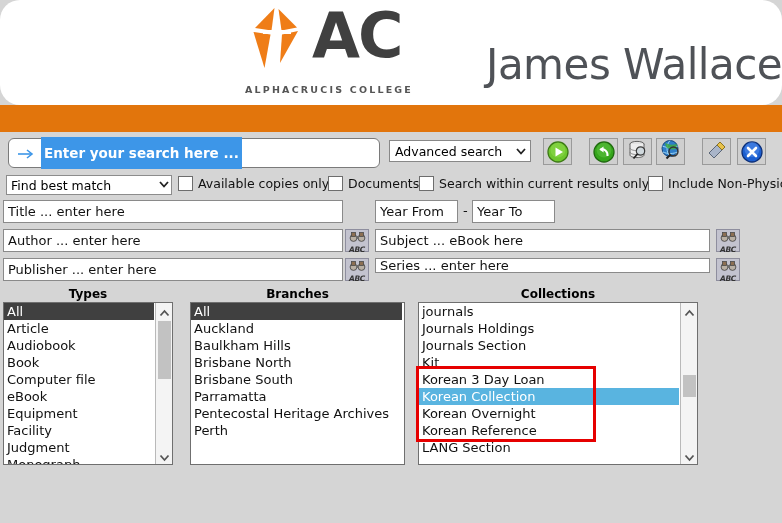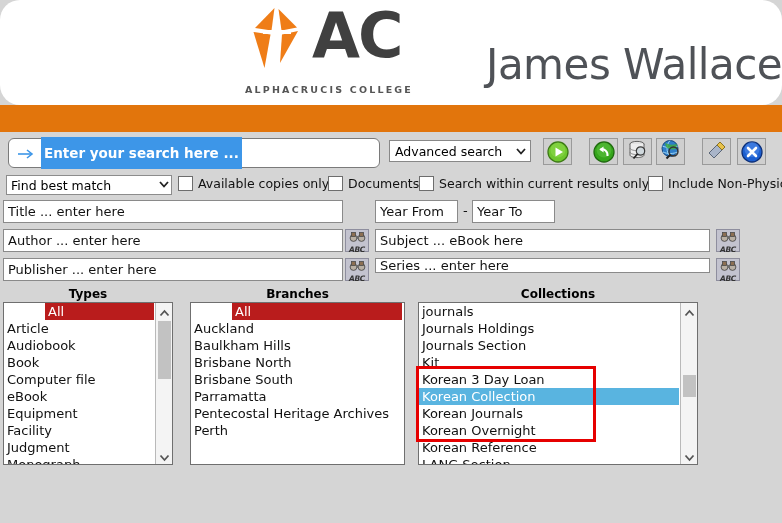--- a/index.html
+++ b/index.html
@@ -120,21 +120,21 @@
     text-align: center;
   }
   .listbox {
     position: absolute; background: #fff; border: 1px solid #6f6f6f;
     box-sizing: border-box; overflow: hidden;
   }
   .litem {
     font-size: 13px; color: #111; line-height: 17px; height: 17px;
     padding-left: 3px; white-space: nowrap; overflow: hidden;
   }
-  .litem.sel-dark { background: #b91c1c; color: #ffffff; margin-left: 41px; }
+  .litem.sel-dark { background: #404040; color: #ffffff; }
   .litem.sel-light { background: #59b4e0; color: #ffffff; }
 
   .sbar {
     position: absolute; top: 0; right: 0; width: 17px; height: 100%;
     background: #f4f4f4; border-left: 1px solid #b9b9b9; box-sizing: border-box;
   }
   .sbar .thumb { position: absolute; left: 2px; width: 13px; background: #c2c2c2; }
   .sbar .ar { position: absolute; left: 2px; width: 13px; height: 13px; }
 
   .redbox {
@@ -391,21 +391,20 @@
     </div>
 
     <div class="listbox" style="left:418px; top:170px; width:280px; height:163px;">
       <div id="collections-items" style="position:absolute; left:0; top:0; right:18px;">
           <div class="litem">journals</div>
           <div class="litem">Journals Holdings</div>
           <div class="litem">Journals Section</div>
           <div class="litem">Kit</div>
           <div class="litem">Korean 3 Day Loan</div>
           <div class="litem sel-light">Korean Collection</div>
-          <div class="litem">Korean Journals</div>
           <div class="litem">Korean Overnight</div>
           <div class="litem">Korean Reference</div>
           <div class="litem">LANG Section</div>
         </div>
       <div class="sbar">
         <div class="ar" style="top:2px;">
           <svg width="13" height="13" viewBox="0 0 13 13">
               <path d="M2.5 8.5 L6.5 4 L10.5 8.5" stroke="#555" stroke-width="1.8" fill="none"></path>
             </svg>
         </div>

